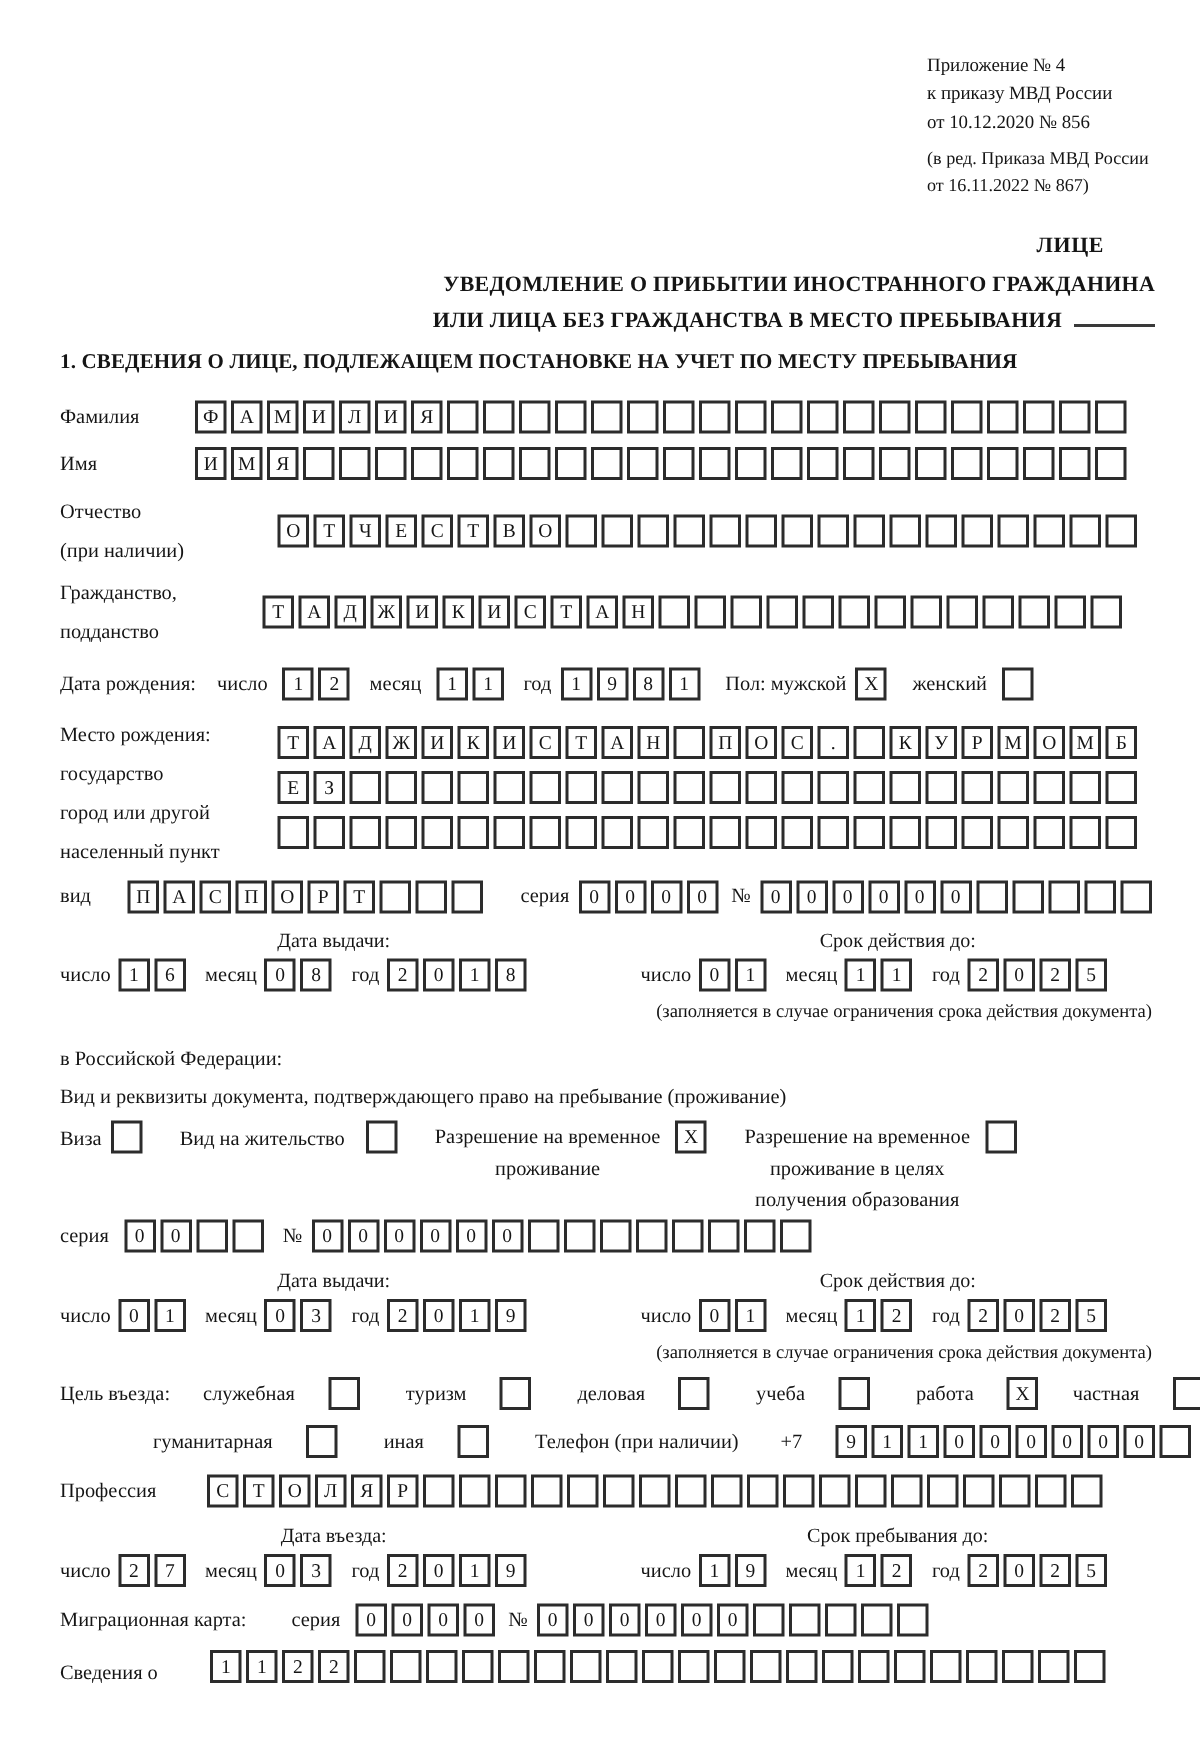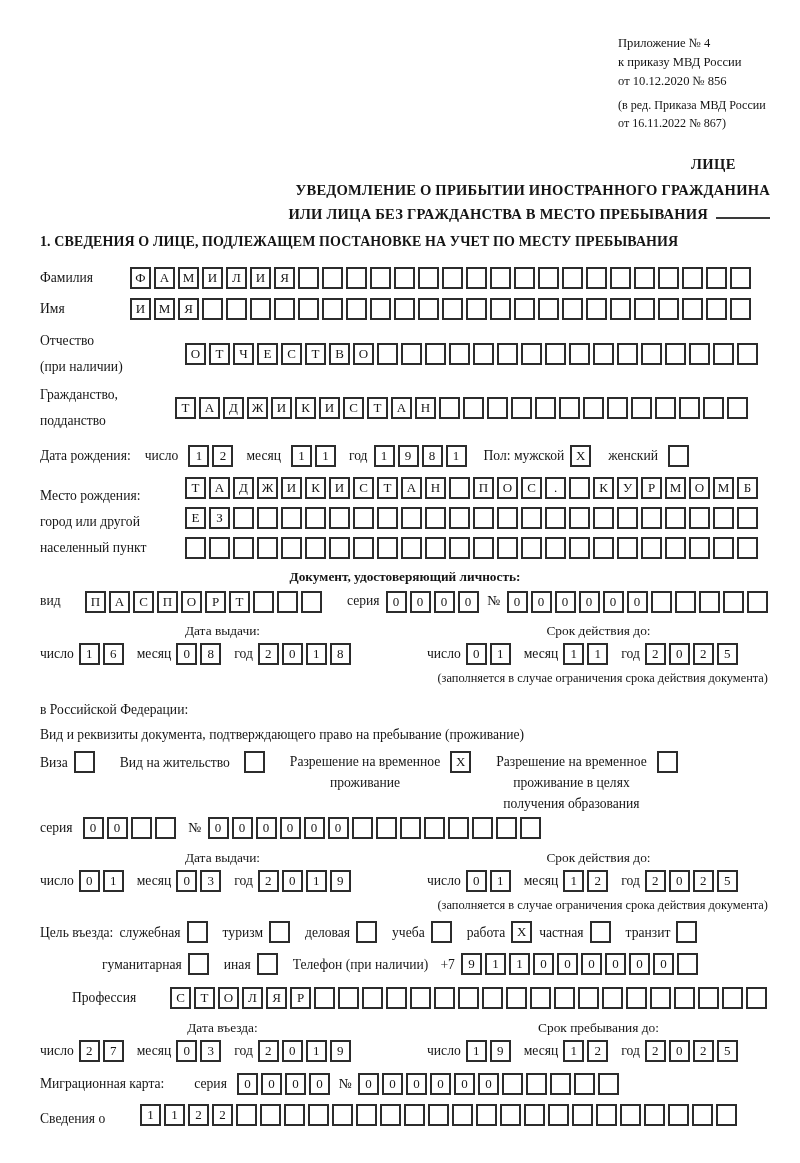--- a/index.html
+++ b/index.html
@@ -26,21 +26,21 @@
   .dline{display:flex;align-items:center;margin-top:3px;}
   .dline .lbl{margin-right:5px;}
   .dline .lbl+.cells{margin-right:10px;}
   .noteR{text-align:right;font-size:12.4px;margin-top:5px;margin-right:2px;}
   .para{margin-top:12px;font-size:13.6px;line-height:1.8;}
   .rvp{display:flex;align-items:flex-start;margin-top:4px;}
   .cbg{display:flex;align-items:flex-start;}
   .cbl{font-size:13.6px;line-height:1.55;}
   .cbl.ctr{text-align:center;}
   .gap6{margin-left:6px;} .gap10{margin-left:10px;} .gap14{margin-left:14px;} .gap22{margin-left:22px;} .gap30{margin-left:30px;}
-  .purp{display:flex;align-items:flex-start;margin-top:8px;font-size:13.6px;}
+  .purp{display:flex;align-items:center;margin-top:8px;font-size:13.6px;gap:16px;}
   .purp .cells{margin-left:6px;}
   .purp .lbl{margin-left:12px;}
   .purp .lbl.first{margin-left:0;}
   .indent{margin-left:62px;}
 </style>
 </head>
 <body>
 
 <div class="page">
 
@@ -217,20 +217,21 @@
       </span>
     <span class="lbl gap14">женский</span>
     <span class="cells gap10">
         <span class="cell"></span>
       </span>
   </div>
 
   <div class="row" style="margin-top:9px;">
     <span class="lblcol w145">
       <div>Место рождения:</div>
+      <div>государство</div>
       <div>город или другой</div>
       <div>населенный пункт</div>
     </span>
     <span class="stack">
       <span class="cells">
           <span class="cell">Т</span>
           <span class="cell">А</span>
           <span class="cell">Д</span>
           <span class="cell">Ж</span>
           <span class="cell">И</span>
@@ -302,21 +303,20 @@
           <span class="cell"></span>
           <span class="cell"></span>
           <span class="cell"></span>
           <span class="cell"></span>
           <span class="cell"></span>
           <span class="cell"></span>
         </span>
     </span>
   </div>
 
-  <div class="center-bold" style="margin-top:2px;">Документ, удостоверяющий личность:</div>
 
   <div class="row" style="margin-top:4px;align-items:flex-end;">
     <span class="lbl w45">вид</span>
     <span class="cells">
         <span class="cell">П</span>
         <span class="cell">А</span>
         <span class="cell">С</span>
         <span class="cell">П</span>
         <span class="cell">О</span>
         <span class="cell">Р</span>
@@ -560,21 +560,21 @@
         <span class="cell">0</span>
         <span class="cell">0</span>
         <span class="cell">0</span>
         <span class="cell">0</span>
         <span class="cell">0</span>
         <span class="cell">0</span>
         <span class="cell"></span>
       </span>
   </div>
 
-  <div class="row" style="margin-top:9px;align-items:center;justify-content:flex-end;">
+  <div class="row" style="margin-top:9px;align-items:center;">
     <span class="lbl w98">Профессия</span>
     <span class="cells">
         <span class="cell">С</span>
         <span class="cell">Т</span>
         <span class="cell">О</span>
         <span class="cell">Л</span>
         <span class="cell">Я</span>
         <span class="cell">Р</span>
         <span class="cell"></span>
         <span class="cell"></span>

